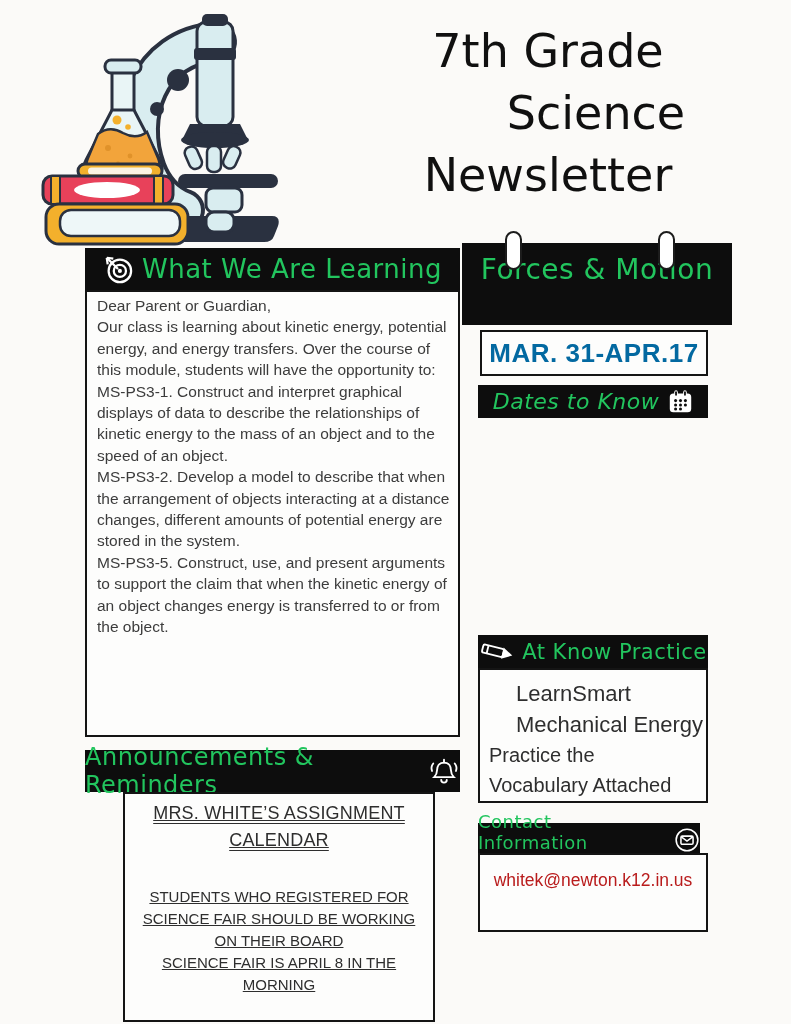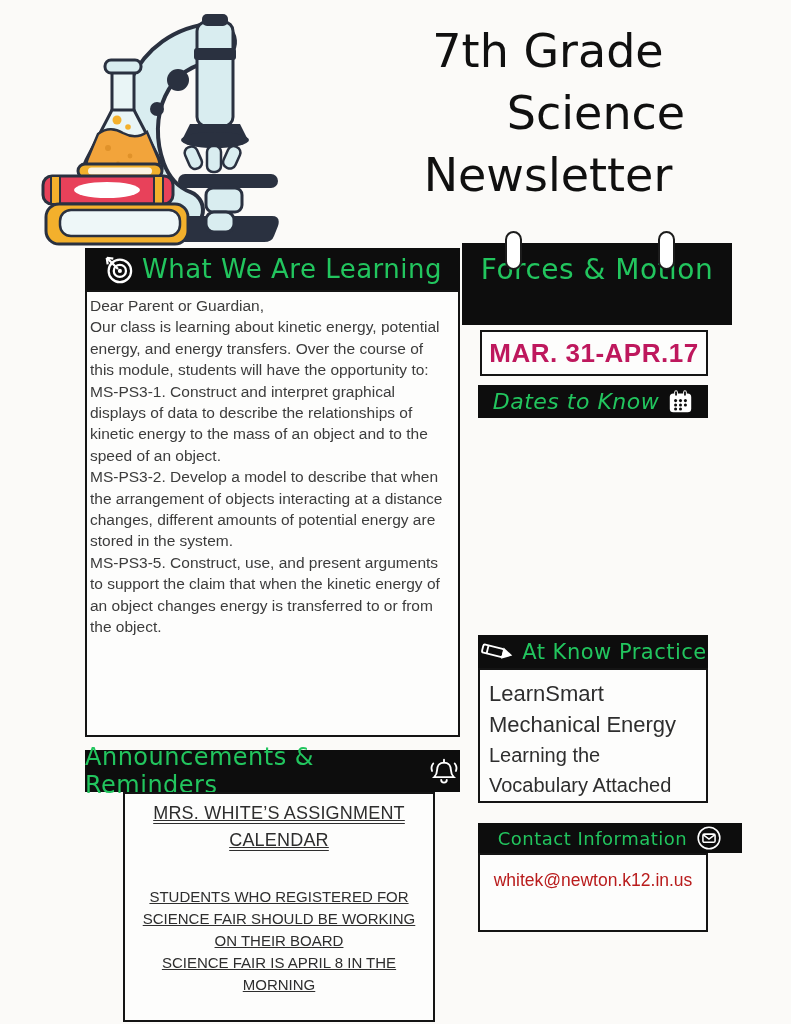--- a/index.html
+++ b/index.html
@@ -17,42 +17,42 @@
   
   .banner { position:absolute; background:#0d0d0d; color:#22c55e;
     font-family:"DejaVu Sans", sans-serif; letter-spacing:0.5px;
     display:flex; align-items:center; justify-content:center; gap:9px; }
   .banner .icon { display:flex; align-items:center; }
   .banner-learning { left:85px; top:248px; width:375px; height:42px; font-size:26px; }
   .banner-forces   { left:462px; top:243px; width:270px; height:82px; font-size:28px;
                      align-items:flex-start; padding-top:10px; }
   .banner-dates    { left:478px; top:385px; width:230px; height:33px; font-size:22px;font-style:italic; }
   .banner-practice { left:478px; top:635px; width:230px; height:33px; font-size:21px; }
-  .banner-contact  { left:478px; top:823px; width:264px; height:30px; font-size:18px; }
+  .banner-contact  { left:478px; top:823px; width:222px; height:30px; font-size:18px;align-items:flex-end; }
   .banner-announce { left:85px;  top:750px; width:375px; height:42px; font-size:24px; }
   .pill { position:absolute; width:17px; height:39px; border-radius:9px;
           background:#fff; border:2px solid #1c1c1c; z-index:5; }
   .pill-1 { left:505px; top:231px; }
   .pill-2 { left:658px; top:231px; }
   
   .box { position:absolute; background:#fdfdfc; border:2px solid #141414; }
   .box-learning { left:85px; top:290px; width:375px; height:447px;
-    padding:3px 8px 0 3px; font-size:15.5px; line-height:21.4px;
+    padding:3px 8px 0 10px; font-size:15.5px; line-height:21.4px;
     color:#3c3c3c; white-space:pre-line; }
   .box-range { left:480px; top:330px; width:228px; height:46px;
     display:flex; align-items:center; justify-content:center;
-    font-size:26px; font-weight:bold; color:#be185d; letter-spacing:0.5px; }
+    font-size:26px; font-weight:bold; color:#0369a1; letter-spacing:0.5px; }
   .box-dates { left:478px; top:418px; width:230px; height:202px;
     text-align:center; font-size:17px; color:#2e2e2e; padding-top:14px; }
   .date-item { margin-bottom:24px; line-height:26px; }
   .dates-footnote { position:absolute; bottom:5px; left:0; width:100%;
     font-size:14.5px; letter-spacing:0.2px; color:#2e2e2e; }
   .box-practice { left:478px; top:668px; width:230px; height:135px;
     padding:8px 0 0 9px; color:#2e2e2e; }
-  .practice-big   { font-size:22px; line-height:31px; white-space:pre-line; }
+  .practice-big   { font-size:22px; line-height:31px; white-space:pre-line;margin-left:27px; }
   .practice-small { font-size:20px; line-height:30px; white-space:pre-line; }
   .box-contact { left:478px; top:853px; width:230px; height:79px;
     text-align:center; padding-top:15px; font-size:17.5px; color:#b91c1c; }
   .box-announce { left:123px; top:792px; width:312px; height:230px;
     text-align:center; padding:6px 10px 0 10px; color:#2e2e2e;text-decoration:underline; }
   .announce-title { font-size:18px; line-height:27px; text-decoration:underline;
     text-underline-offset:4px; margin-bottom:32px; letter-spacing:0.2px; }
   .announce-body { font-size:15px; line-height:22px; white-space:pre-line; }
   
   .illustration { position:absolute; left:26px; top:8px; width:258px; height:238px; }
@@ -192,21 +192,21 @@
           <path d="M26 8 L34 12.5 L26 17 Z" fill="#fff"></path>
           <line x1="8.5" y1="8" x2="8.5" y2="17"></line>
         </g>
       </svg>
     </span>
     <span>At Know Practice</span>
   </div>
   <div class="box box-practice">
     <div class="practice-big">LearnSmart
 Mechanical Energy</div>
-    <div class="practice-small">Learning the
+    <div class="practice-small">Practice the
 Vocabulary Attached</div>
   </div>
 
   <div class="banner banner-contact">
     <span>Contact Information</span>
     <span class="icon">
       <svg width="26" height="26" viewBox="0 0 30 30">
         <circle cx="15" cy="15" r="12.5" fill="none" stroke="#fff" stroke-width="1.8"></circle>
         <rect x="8" y="10.5" width="14" height="9.5" rx="1.5" fill="none" stroke="#fff" stroke-width="1.8"></rect>
         <path d="M8.5 11.5 L15 16.2 L21.5 11.5" fill="none" stroke="#fff" stroke-width="1.8"></path>

